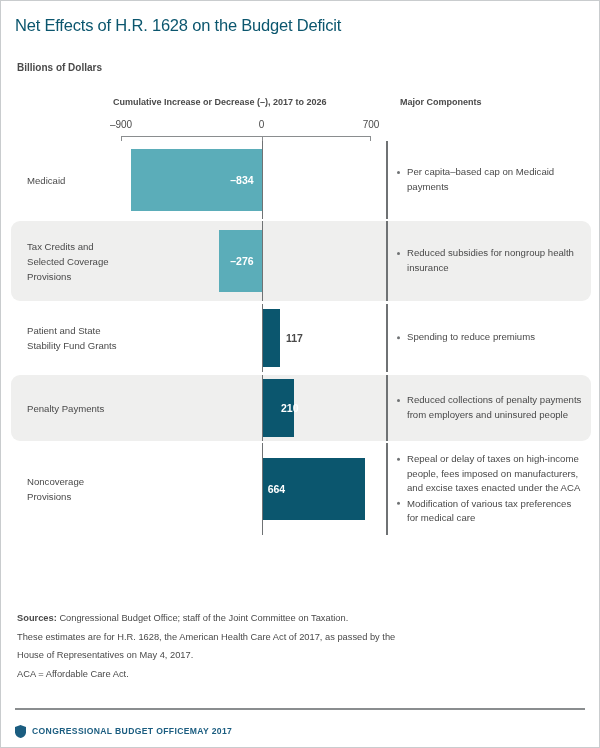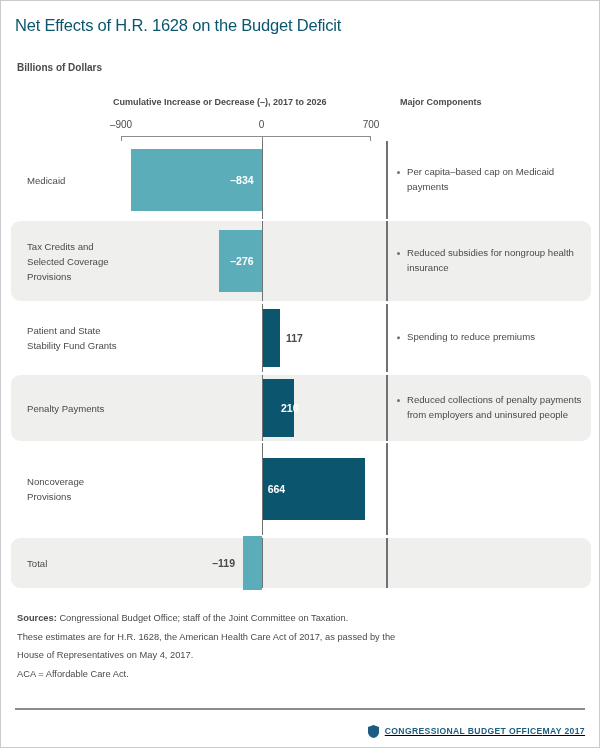--- a/index.html
+++ b/index.html
@@ -202,22 +202,21 @@
     background: #8a8d8f;
   }
   .footer {
     position: absolute;
     left: 14px;
     right: 14px;
     top: 722px;
     height: 16px;
     display: flex;
     align-items: center;
-    justify-content: flex-end;
-    text-decoration: underline;
+    justify-content: flex-start;
   }
   .footer-left { display: flex; align-items: center; gap: 6px; }
   .footer-text {
     font-size: 8.6px;
     font-weight: bold;
     color: #1b5d80;
     letter-spacing: 0.35px;
   }
   .shield { display: block; }
 </style>
@@ -282,28 +281,24 @@
         <div class="components">
           <div class="comp-item">Reduced collections of penalty payments from employers and uninsured people</div>
         </div>
       </div>
       <div class="row" style="top: 302px; height: 92px;">
         <div class="row-label"><span>Noncoverage Provisions</span></div>
         <div class="bar pos" style="left: 260.625px; width: 103.75px; height: 62px;"></div>
         <div class="bar-value inside" style="left: 266.625px;">664</div>
         <div class="zero-line" style="left: 260.625px;"></div>
         <div class="divider-line" style="left: 385px;"></div>
-      </div>
-      <div class="row shaded" style="top: 397px; height: 50px;">
-        <div class="band"></div>
-        <div class="row-label"><span>Total</span></div>
-        <div class="bar neg" style="left: 242.031px; width: 18.5938px; height: 54px;"></div>
-        <div class="bar-value outside" style="left: 194.031px; width: 40px; text-align: right;">–119</div>
-        <div class="zero-line" style="left: 260.625px;"></div>
-        <div class="divider-line" style="left: 385px;"></div>
+        <div class="components">
+          <div class="comp-item">Repeal or delay of taxes on high-income people, fees imposed on manufacturers, and excise taxes enacted under the ACA</div>
+          <div class="comp-item">Modification of various tax preferences for medical care</div>
+        </div>
       </div>
     </div>
 
   <div class="notes" id="notes">
       <div class="note-line"><span class="note-label">Sources:</span><span> Congressional Budget Office; staff of the Joint Committee on Taxation.</span></div>
       <div class="note-line"><span>These estimates are for H.R. 1628, the American Health Care Act of 2017, as passed by the</span></div>
       <div class="note-line"><span>House of Representatives on May 4, 2017.</span></div>
       <div class="note-line"><span>ACA = Affordable Care Act.</span></div>
     </div>
 

